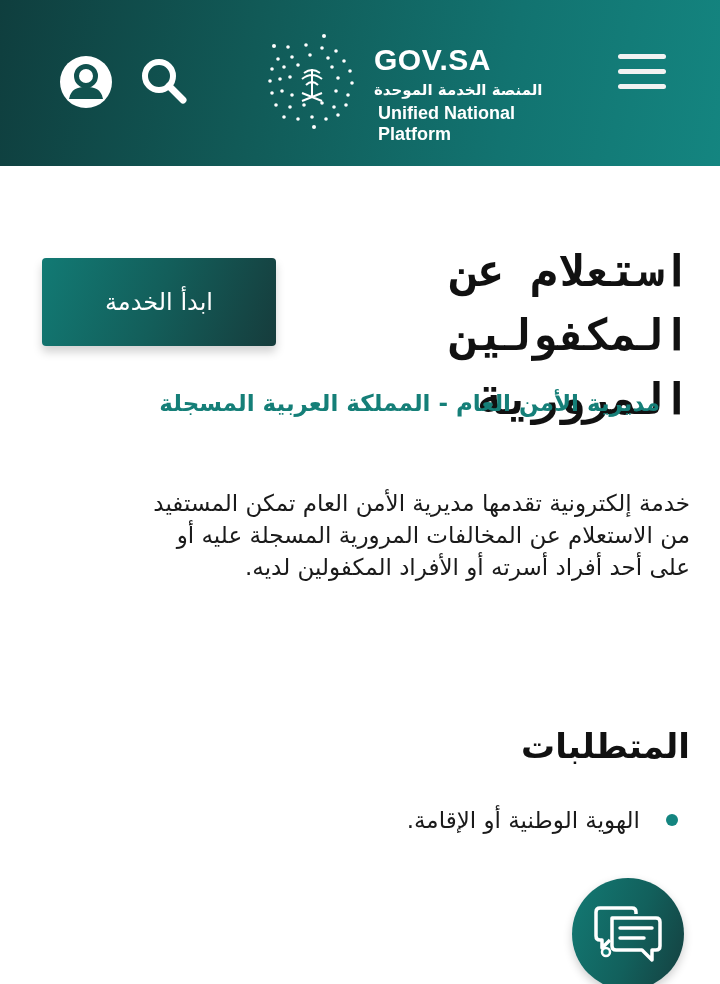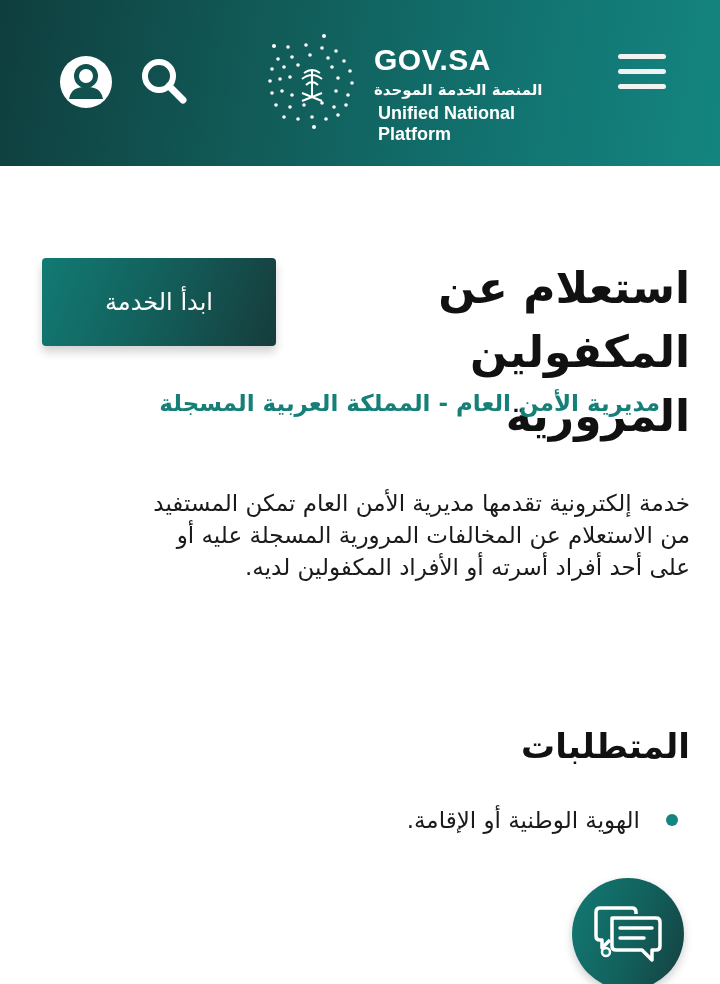--- a/index.html
+++ b/index.html
@@ -36,22 +36,22 @@
 
     .start-btn {
       position: absolute; left: 42px; top: 258px; width: 234px; height: 88px;
       background: linear-gradient(110deg, #127a74 0%, #135e5a 50%, #163c3c 100%);
       border-radius: 4px; color: #ffffff; font-size: 24px; direction: rtl;
       display: flex; align-items: center; justify-content: center;
       box-shadow: 0 6px 10px rgba(0,0,0,0.18); cursor: pointer;
     }
 
     .page-title {
-      position: absolute; right: 30px; top: 256px; width: 380px;
-      direction: rtl; text-align: right; font-size: 44px; font-weight: bold; line-height: 64px; color: #111111;
+      position: absolute; right: 30px; top: 242px; width: 380px;
+      direction: rtl; text-align: right; font-size: 44px; font-weight: bold; line-height: 64px; color: #111111; font-family: Liberation Mono, monospace;
     }
     .subtitle {
       position: absolute; right: 60px; top: 390px; width: 600px;
       direction: rtl; text-align: right; font-size: 23px; font-weight: bold; color: #157f78;
     }
     .description {
       position: absolute; right: 30px; top: 487px; width: 560px;
       direction: rtl; text-align: right; font-size: 23px; line-height: 32px; color: #1a1a1a;
     }
     .req-title {

